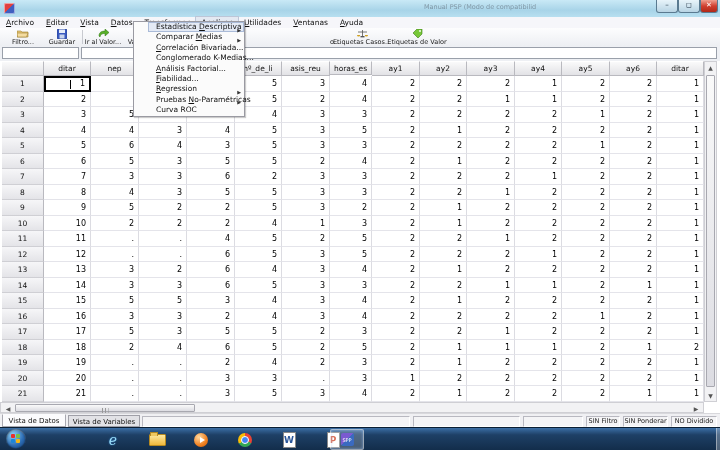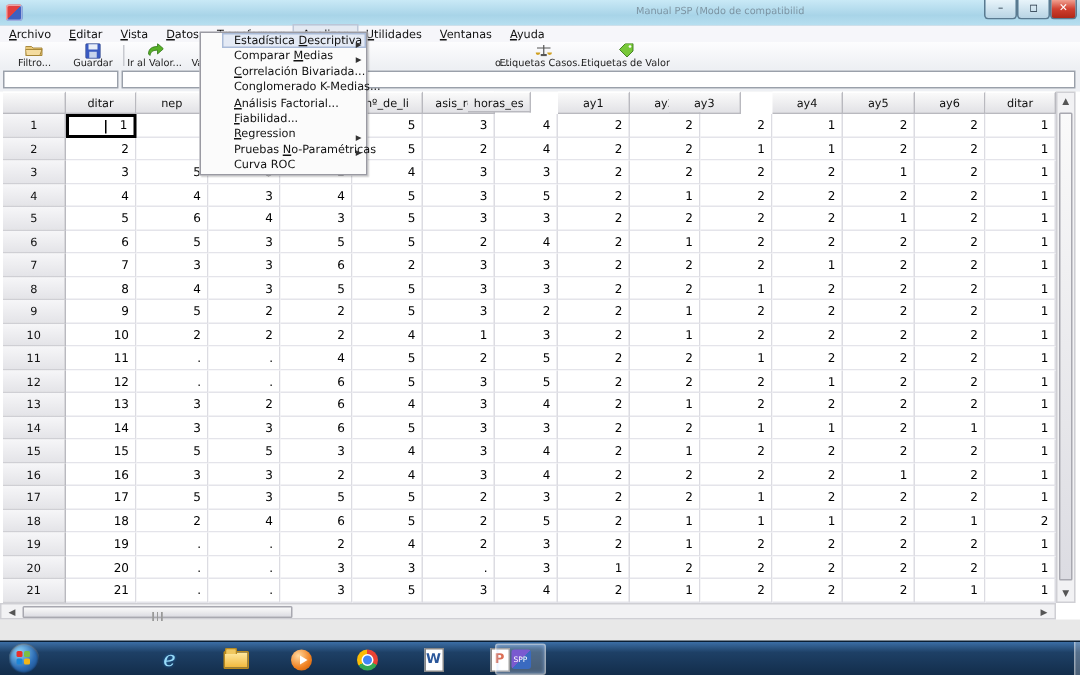--- a/index.html
+++ b/index.html
@@ -189,24 +189,24 @@
   </div>
 
   <div id="gridarea">
       <div class="hdrcell" style="left: 2px; top: 0px; width: 42px; height: 15px;"></div>
       <div class="hdrcell" style="left: 44px; top: 0px; width: 47px; height: 15px;">ditar</div>
       <div class="hdrcell" style="left: 91px; top: 0px; width: 48px; height: 15px;">nep</div>
       <div class="hdrcell" style="left: 139px; top: 0px; width: 48px; height: 15px;"></div>
       <div class="hdrcell" style="left: 187px; top: 0px; width: 48px; height: 15px;"></div>
       <div class="hdrcell" style="left: 235px; top: 0px; width: 47px; height: 15px;">nº_de_li</div>
       <div class="hdrcell" style="left: 282px; top: 0px; width: 48px; height: 15px;">asis_reu</div>
-      <div class="hdrcell" style="left: 312px; top: 0px; width: 42px; height: 14px;">horas_es</div>
+      <div class="hdrcell" style="left: 330px; top: 0px; width: 42px; height: 14px;">horas_es</div>
       <div class="hdrcell" style="left: 372px; top: 0px; width: 48px; height: 15px;">ay1</div>
       <div class="hdrcell" style="left: 420px; top: 0px; width: 47px; height: 15px;">ay2</div>
-      <div class="hdrcell" style="left: 446px; top: 0px; width: 48px; height: 15px;">ay3</div>
+      <div class="hdrcell" style="left: 467px; top: 0px; width: 48px; height: 15px;">ay3</div>
       <div class="hdrcell" style="left: 515px; top: 0px; width: 47px; height: 15px;">ay4</div>
       <div class="hdrcell" style="left: 562px; top: 0px; width: 48px; height: 15px;">ay5</div>
       <div class="hdrcell" style="left: 610px; top: 0px; width: 47px; height: 15px;">ay6</div>
       <div class="hdrcell" style="left: 657px; top: 0px; width: 47px; height: 15px;">ditar</div>
       <div class="rowhdr" style="left: 2px; top: 15px; width: 42px; height: 15.5px;">1</div>
       <div class="gcell" style="left: 44px; top: 15px; width: 47px; height: 15.5px;">1</div>
       <div class="gcell" style="left: 91px; top: 15px; width: 48px; height: 15.5px;"></div>
       <div class="gcell" style="left: 139px; top: 15px; width: 48px; height: 15.5px;"></div>
       <div class="gcell" style="left: 187px; top: 15px; width: 48px; height: 15.5px;"></div>
       <div class="gcell" style="left: 235px; top: 15px; width: 47px; height: 15.5px;">5</div>
@@ -529,20 +529,30 @@
   </div>
 
   <div class="sb" style="left:0px;top:402px;width:704px;height:11px;">
     <div class="sb-arrow" style="left:2px;top:2px;width:10px;">◀</div>
     <div class="sb-thumb" style="left:14px;top:1px;width:180px;height:8px;">
         <div class="grip"></div>
       </div>
     <div class="sb-arrow" style="right:2px;top:2px;width:10px;">▶</div>
   </div>
 
+  <div id="bottombar">
+    <div class="tab active" style="left:2px;width:64px;">Vista de Datos</div>
+    <div class="tab inactive" style="left:68px;width:72px;">Vista de Variables</div>
+    <div class="statseg" style="left:142px;width:268px;"></div>
+    <div class="statseg" style="left:413px;width:107px;"></div>
+    <div class="statseg" style="left:523px;width:60px;"></div>
+    <div class="statseg" style="left:586px;width:34px;">SIN Filtro</div>
+    <div class="statseg" style="left:623px;width:45px;">SIN Ponderar</div>
+    <div class="statseg" style="left:671px;width:46px;">NO Dividido</div>
+  </div>
 
   <div id="taskbar">
     <div id="start-orb">
       <div class="orbflag">
         <div style="left:0;top:0;background:#e8302c;"></div>
         <div style="left:5px;top:0;background:#7bc043;"></div>
         <div style="left:0;top:5px;background:#1c86d8;"></div>
         <div style="left:5px;top:5px;background:#f2b518;"></div>
       </div>
     </div>

